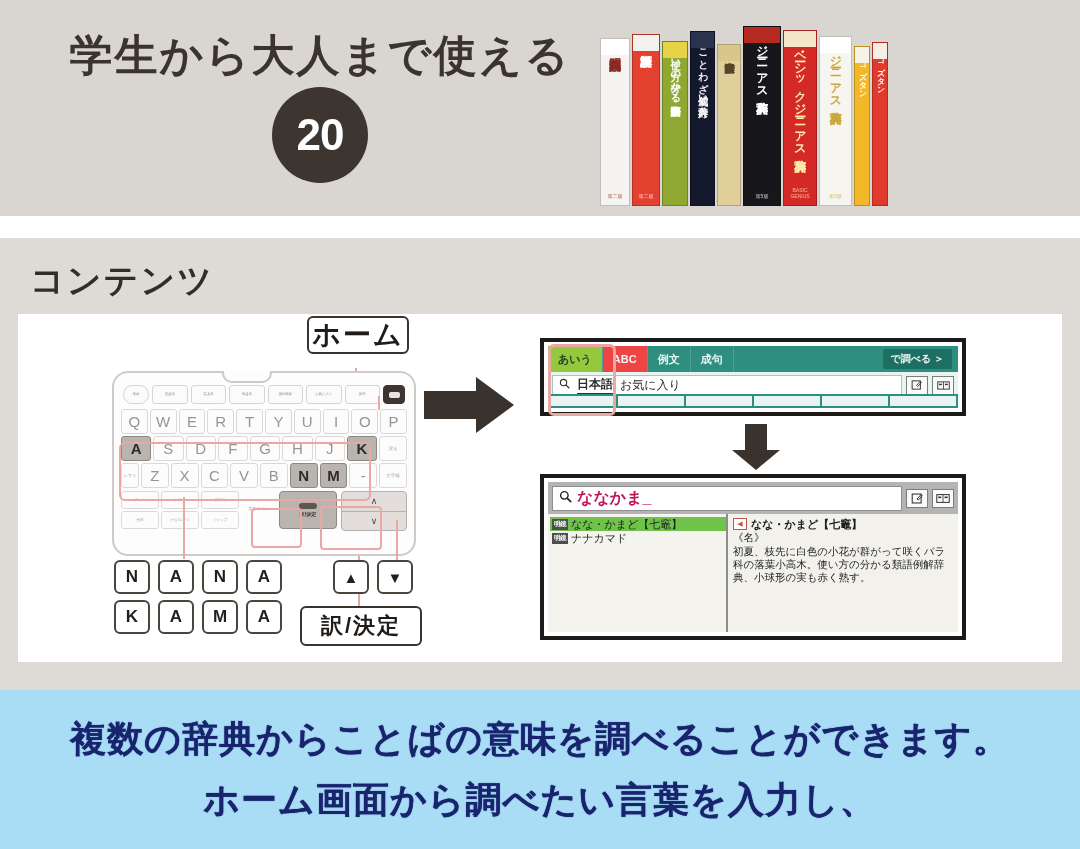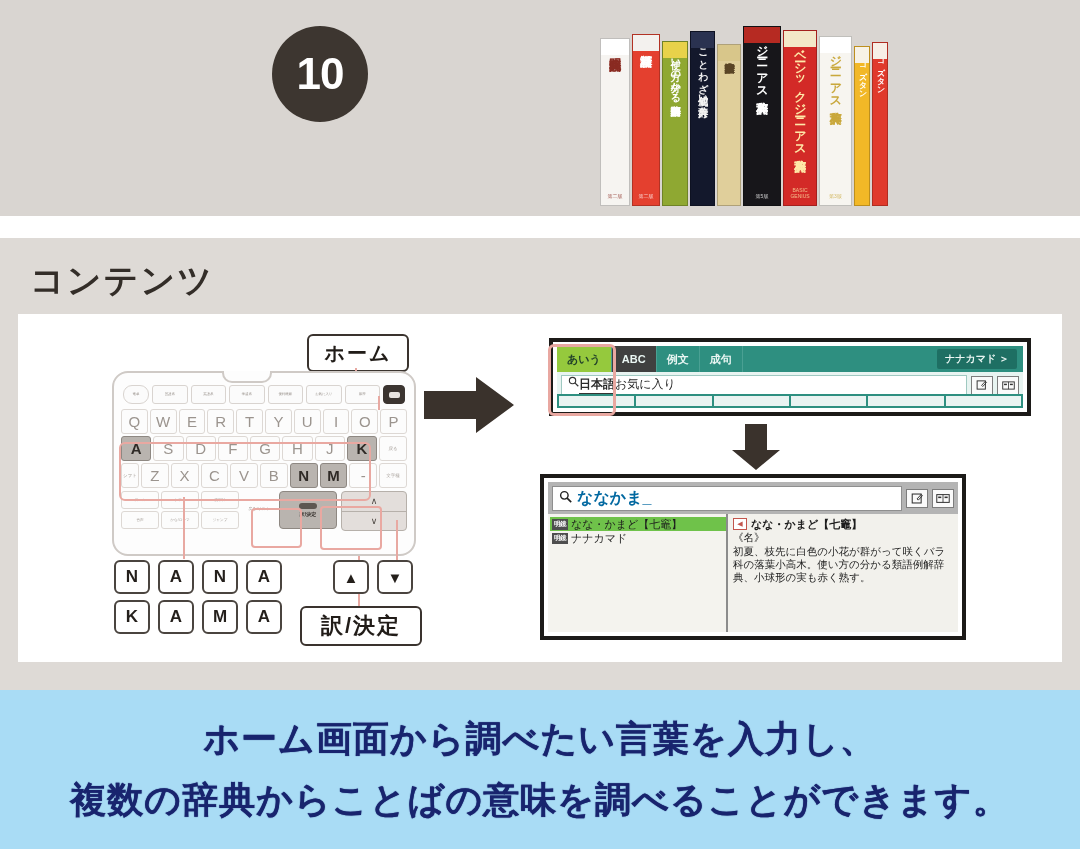--- a/index.html
+++ b/index.html
@@ -84,21 +84,21 @@
     width:1044px;height:348px;background:#fff;
   }
 
   
   .callout{
     position:absolute;border:2px solid #3a332e;border-radius:6px;
     background:#fff;color:#211c18;font-weight:700;
     display:flex;align-items:center;justify-content:center;
     letter-spacing:2px;
   }
-  #callout-home{left:307px;top:334px;width:98px;height:34px;font-size:20px;}
+  #callout-home{left:307px;top:316px;width:98px;height:34px;font-size:28px;}
   #callout-enter{left:300px;top:606px;width:118px;height:36px;font-size:22px;}
   .callout-stem{
     position:absolute;background:#e8a9a2;width:2px;
   }
 
   
   .device{
     position:absolute;left:112px;top:371px;width:300px;height:181px;
     background:#fdfdfd;border:2px solid #cfcac6;
     border-radius:16px;
@@ -194,46 +194,46 @@
   .downarrow{
     position:absolute;left:731px;top:424px;width:50px;height:46px;
     color:#3a322c;
   }
 
   
   .screen{
     position:absolute;background:#fff;border:4px solid #1c1a18;
     box-sizing:border-box;
   }
-  #screen-home{left:540px;top:338px;width:482px;height:78px;margin-left:9px;}
+  #screen-home{left:540px;top:338px;width:426px;height:78px;}
   .sc-inner{position:absolute;inset:4px;background:#fff;overflow:hidden;}
   .tabbar{
     position:absolute;left:0;top:0;right:0;height:26px;background:#2e8f80;
     display:flex;align-items:stretch;
   }
   .tab{
     display:flex;align-items:center;justify-content:center;
     padding:0 10px;color:#eaf6f3;font-size:11px;font-weight:700;
     border-right:1px solid #4aa093;
   }
   .tab.active{background:#95c93d;color:#21402a;}
-  .tab.dark{background:#404040;}
+  .tab.dark{background:#ef4444;}
   .tab-spacer{flex:1;}
   .tab-conv{
     display:flex;align-items:center;justify-content:center;
     padding:0 8px;margin:3px 6px 3px 0;background:#1e6f63;
     color:#eaf6f3;font-size:10px;font-weight:700;border-radius:2px;
   }
   .searchrow{
     position:absolute;left:0;top:26px;right:0;height:26px;background:#e8f4f1;
     display:flex;align-items:center;
   }
   .searchbox{
     flex:1;margin:3px 4px;height:19px;background:#fff;border:1px solid #9fc9c1;
-    display:flex;padding:0 6px;gap:0;
+    display:flex;align-items:center;padding:0 6px;gap:7px;
     font-size:12px;color:#2b2b2b;
   }
   .search-lang{border-bottom:2px solid #333;font-weight:700;}
   .ico-btn{
     width:20px;height:17px;border:1px solid #7d7d7d;background:#fafafa;
     display:flex;align-items:center;justify-content:center;
     margin-right:4px;color:#333;
   }
   .botstrip{
     position:absolute;left:0;bottom:0;right:0;height:14px;background:#2e8f80;
@@ -243,21 +243,21 @@
 
   
   #screen-result{left:540px;top:474px;width:426px;height:166px;}
   .r-searchrow{
     position:absolute;left:0;top:0;right:0;height:32px;background:#b4b4b4;
     display:flex;align-items:center;
   }
   .r-searchbox{
     flex:1;margin:4px;height:23px;background:#fff;border:1px solid #8f8f8f;
     display:flex;align-items:center;padding:0 6px;gap:5px;
-    font-size:16px;color:#0369a1;font-weight:600;
+    font-size:16px;color:#be185d;font-weight:600;
   }
   .r-body{
     position:absolute;left:0;top:32px;right:0;bottom:0;display:flex;
     background:#f2f1ec;
   }
   .r-list{
     flex:0 0 176px;border-right:2px solid #8c8c8c;padding:3px 0 0 2px;
     background:#f4f3ee;
   }
   .r-item{
@@ -291,22 +291,23 @@
   #banner-1{font-size:36px;}
   #banner-2{font-size:36px;}
 </style>
 </head>
 <body>
 
 <div class="page">
 
   <div class="hero">
     <div class="hero-left">
+      <div class="hero-headline">学生から大人まで使える</div>
       <div class="hero-badge-row">
-        <div class="hero-circle">10</div>
+        <div class="hero-circle">20</div>
       </div>
     </div>
     <div class="shelf" id="shelf">
         <div class="book" style="width: 30px; height: 168px; background: rgb(246, 244, 241);">
           <div class="cap" style="background: rgb(255, 255, 255);"></div>
           <div class="spine-text" style="color: rgb(138, 43, 34); font-size: 12px;">明鏡国語辞典</div>
           <div class="spine-sub" style="color: rgb(138, 43, 34);">第二版</div>
         </div>
         <div class="book" style="width: 28px; height: 172px; background: rgb(228, 64, 47);">
           <div class="cap" style="background: rgb(243, 241, 238);"></div>
@@ -483,21 +484,21 @@
   </div>
 
   <div class="screen" id="screen-home">
     <div class="sc-inner">
       <div class="tabbar" id="home-tabbar">
           <div class="tab active">あいう</div>
           <div class="tab dark">ABC</div>
           <div class="tab">例文</div>
           <div class="tab">成句</div>
           <div class="tab-spacer"></div>
-          <div class="tab-conv">ナナカマド ＞</div>
+          <div class="tab-conv">で調べる ＞</div>
         </div>
       <div class="searchrow">
         <div class="searchbox">
           <span>
             <svg width="11" height="11" viewBox="0 0 16 16" aria-hidden="true">
               <circle cx="6.6" cy="6.6" r="4.6" fill="none" stroke="#333" stroke-width="1.6"></circle>
               <line x1="10" y1="10" x2="15" y2="15" stroke="#333" stroke-width="1.8"></line>
             </svg>
           </span>
           <span class="search-lang">日本語</span>
@@ -575,17 +576,17 @@
             <span>なな・かまど【七竈】</span>
           </div>
           <div>《名》</div>
           <div>初夏、枝先に白色の小花が群がって咲くバラ科の落葉小高木。使い方の分かる類語例解辞典、小球形の実も赤く熟す。</div>
         </div>
       </div>
     </div>
   </div>
 
   <div class="banner">
+    <div class="banner-line" id="banner-2">複数の辞典からことばの意味を調べることができます。</div>
     <div class="banner-line" id="banner-1">ホーム画面から調べたい言葉を入力し、</div>
-    <div class="banner-line" id="banner-2">複数の辞典からことばの意味を調べることができます。</div>
   </div>
 
 </div>
 
 </body></html>

